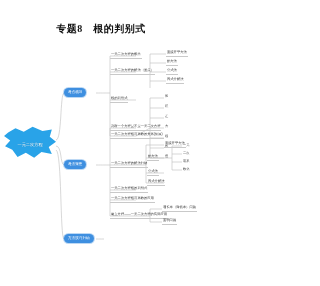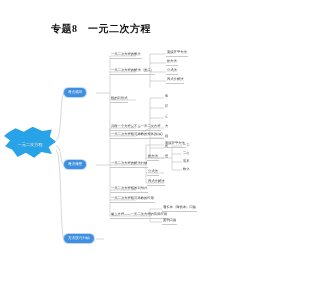--- a/index.html
+++ b/index.html
@@ -35,21 +35,21 @@
   .leaf{
     color:#3c3c3c;font-size:3.3px;line-height:5px;
     border-bottom:.5px solid #c9c9c9;padding:0 1px 0.5px 1px;
   }
   .leaf.nb{border-bottom:none;}
   .tiny{font-size:3.2px;}
 </style>
 </head>
 <body>
 
-<div id="page-title">专题8　一元二次方程</div>
+<div id="page-title">专题8　根的判别式</div>
 
 <div id="map">
 
   <svg id="wires" viewBox="0 0 202 230" preserveAspectRatio="none">
     <g fill="none" stroke="#bdbdbd" stroke-width="0.6">
 
       <path d="M56,92 C62,92 60,46 64,45"></path>
       <path d="M56,98 C62,98 60,116 64,117"></path>
       <path d="M56,102 C62,104 60,190 64,191"></path>
 

